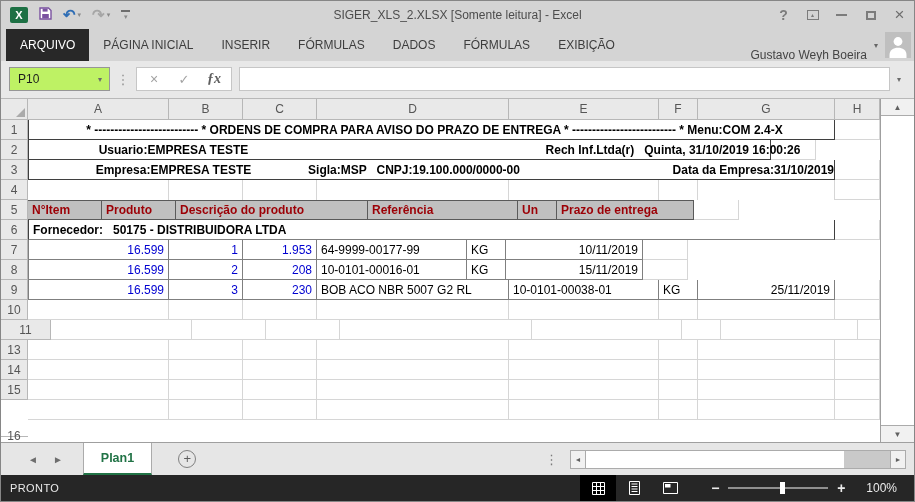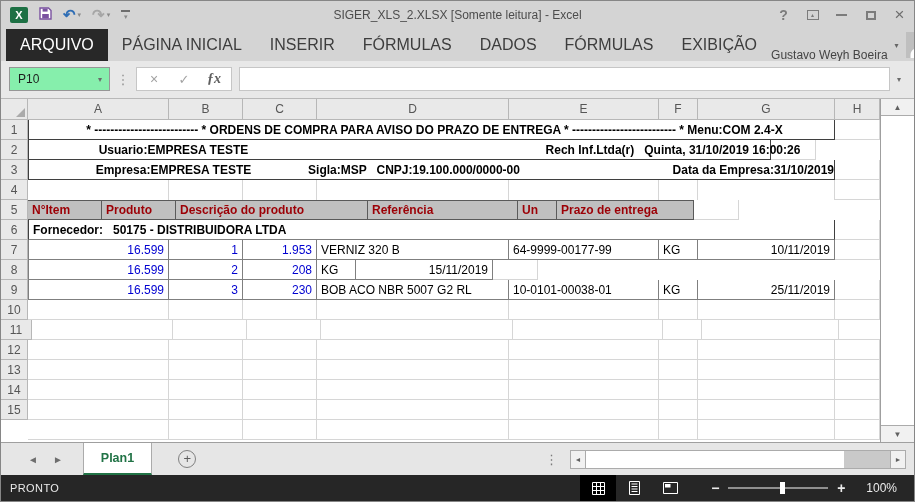--- a/index.html
+++ b/index.html
@@ -23,30 +23,30 @@
   .win-btn { width:29px; height:27px; display:flex; align-items:center; justify-content:center; color:#7c7c7c; }
   .help-q { font-size:14px; font-weight:bold; }
   .ribopt-box { width:12px; height:10px; border:1px solid #7c7c7c; display:flex; align-items:flex-start; justify-content:center; font-size:6px; color:#7c7c7c; }
   .min-bar { width:11px; border-bottom:2px solid #7c7c7c; }
   .restore-box { width:10px; height:9px; border:2px solid #7c7c7c; }
   .close-x { font-size:17px; color:#6e6e6e; line-height:16px; }
 
   
   .ribbonrow { height:32px; background:#d4d4d4; display:flex; align-items:stretch; flex:0 0 auto; }
   .rtabs { display:flex; align-items:stretch; padding-left:5px; }
-  .rtab { display:flex; align-items:center; padding:0 14px; font-size:16px; color:#3d3d3d; white-space:nowrap; }
+  .rtab { display:flex; align-items:center; padding:0 14px; font-size:12px; color:#3d3d3d; white-space:nowrap; }
   .rtab.active { background:#282828; color:#fff; }
   .user-area { margin-left:auto; display:flex; align-items:center; gap:7px; padding-right:3px; }
   .user-name { font-size:12px; color:#444; white-space:nowrap;margin-top:19px; }
   .user-chev { font-size:8px; color:#666; }
 
   
   .formularow { height:38px; background:#e8e8e8; border-bottom:1px solid #b8b8b8;
                 display:flex; align-items:center; padding:0 6px 1px 8px; flex:0 0 auto; }
-  .namebox { width:101px; height:24px; background:#86efac; border:1px solid #969696; display:flex; align-items:center; }
+  .namebox { width:101px; height:24px; background:#bef264; border:1px solid #969696; display:flex; align-items:center; }
   .nb-text { flex:1; padding-left:8px; font-size:12px; color:#1e1e1e; }
   .nb-drop { width:18px; height:100%; display:flex; align-items:center; justify-content:center; color:#6b6b6b; font-size:8px; }
   .fx-dots { width:26px; text-align:center; color:#8f8f8f; font-size:13px; }
   .fbtns { height:24px; background:#fff; border:1px solid #c6c6c6; display:flex; align-items:center; padding:0 2px; }
   .fbtn { width:30px; text-align:center; font-size:14px; color:#a2a2a2; }
   .fbtn.check { font-size:13px; }
   .fbtn.fx { color:#5f5f5f; font-style:italic; font-weight:bold; font-size:14px; font-family:"Liberation Serif", serif; }
   .formula-input { flex:1; height:24px; background:#fff; border:1px solid #c6c6c6; margin-left:7px; font-size:12px; padding:0 4px; color:#000; }
   .f-expand { width:18px; text-align:center; color:#6b6b6b; font-size:8px; }
 
@@ -236,31 +236,31 @@
         <div class="grid-row">
           <div class="hcell" style="width: 27px;">6</div>
           <div class="cell al bold" style="width: 807px; border-left: 1px solid rgb(63, 63, 63); border-right: 1px solid rgb(63, 63, 63); border-bottom: 1px solid rgb(127, 127, 127);">Fornecedor:   50175 - DISTRIBUIDORA LTDA</div>
           <div class="cell" style="width: 45px;"></div>
         </div>
         <div class="grid-row">
           <div class="hcell" style="width: 27px;">7</div>
           <div class="cell ar" style="width: 141px; border-right: 1px solid rgb(127, 127, 127); border-bottom: 1px solid rgb(127, 127, 127); border-left: 1px solid rgb(127, 127, 127); color: rgb(0, 0, 208);">16.599</div>
           <div class="cell ar" style="width: 74px; border-right: 1px solid rgb(127, 127, 127); border-bottom: 1px solid rgb(127, 127, 127); color: rgb(0, 0, 208);">1</div>
           <div class="cell ar" style="width: 74px; border-right: 1px solid rgb(127, 127, 127); border-bottom: 1px solid rgb(127, 127, 127); color: rgb(0, 0, 208);">1.953</div>
-          <div class="cell al" style="width: 192px; border-right: 1px solid rgb(127, 127, 127); border-bottom: 1px solid rgb(127, 127, 127);">VERNIZ 320 B</div>
           <div class="cell al" style="width: 150px; border-right: 1px solid rgb(127, 127, 127); border-bottom: 1px solid rgb(127, 127, 127);">64-9999-00177-99</div>
           <div class="cell al" style="width: 39px; border-right: 1px solid rgb(127, 127, 127); border-bottom: 1px solid rgb(127, 127, 127);">KG</div>
           <div class="cell ar" style="width: 137px; border-right: 1px solid rgb(127, 127, 127); border-bottom: 1px solid rgb(127, 127, 127);">10/11/2019</div>
           <div class="cell" style="width: 45px;"></div>
         </div>
         <div class="grid-row">
           <div class="hcell" style="width: 27px;">8</div>
           <div class="cell ar" style="width: 141px; border-right: 1px solid rgb(127, 127, 127); border-bottom: 1px solid rgb(127, 127, 127); border-left: 1px solid rgb(127, 127, 127); color: rgb(0, 0, 208);">16.599</div>
           <div class="cell ar" style="width: 74px; border-right: 1px solid rgb(127, 127, 127); border-bottom: 1px solid rgb(127, 127, 127); color: rgb(0, 0, 208);">2</div>
           <div class="cell ar" style="width: 74px; border-right: 1px solid rgb(127, 127, 127); border-bottom: 1px solid rgb(127, 127, 127); color: rgb(0, 0, 208);">208</div>
+          <div class="cell al" style="width: 150px; border-right: 1px solid rgb(127, 127, 127); border-bottom: 1px solid rgb(127, 127, 127);">10-0101-00016-01</div>
           <div class="cell al" style="width: 39px; border-right: 1px solid rgb(127, 127, 127); border-bottom: 1px solid rgb(127, 127, 127);">KG</div>
           <div class="cell ar" style="width: 137px; border-right: 1px solid rgb(127, 127, 127); border-bottom: 1px solid rgb(127, 127, 127);">15/11/2019</div>
           <div class="cell" style="width: 45px;"></div>
         </div>
         <div class="grid-row">
           <div class="hcell" style="width: 27px;">9</div>
           <div class="cell ar" style="width: 141px; border-right: 1px solid rgb(127, 127, 127); border-bottom: 1px solid rgb(127, 127, 127); border-left: 1px solid rgb(127, 127, 127); color: rgb(0, 0, 208);">16.599</div>
           <div class="cell ar" style="width: 74px; border-right: 1px solid rgb(127, 127, 127); border-bottom: 1px solid rgb(127, 127, 127); color: rgb(0, 0, 208);">3</div>
           <div class="cell ar" style="width: 74px; border-right: 1px solid rgb(127, 127, 127); border-bottom: 1px solid rgb(127, 127, 127); color: rgb(0, 0, 208);">230</div>
           <div class="cell al" style="width: 192px; border-right: 1px solid rgb(127, 127, 127); border-bottom: 1px solid rgb(127, 127, 127);">BOB ACO NBR 5007 G2 RL</div>
@@ -274,32 +274,21 @@
           <div class="cell" style="width: 141px;"></div>
           <div class="cell" style="width: 74px;"></div>
           <div class="cell" style="width: 74px;"></div>
           <div class="cell" style="width: 192px;"></div>
           <div class="cell" style="width: 150px;"></div>
           <div class="cell" style="width: 39px;"></div>
           <div class="cell" style="width: 137px;"></div>
           <div class="cell" style="width: 45px;"></div>
         </div>
         <div class="grid-row">
-          <div class="hcell" style="width: 31px;">11</div>
-          <div class="cell" style="width: 141px;"></div>
-          <div class="cell" style="width: 74px;"></div>
-          <div class="cell" style="width: 74px;"></div>
-          <div class="cell" style="width: 192px;"></div>
-          <div class="cell" style="width: 150px;"></div>
-          <div class="cell" style="width: 39px;"></div>
-          <div class="cell" style="width: 137px;"></div>
-          <div class="cell" style="width: 45px;"></div>
-        </div>
-        <div class="grid-row">
-          <div class="hcell" style="width: 27px;">12</div>
+          <div class="hcell" style="width: 50px;">11</div>
           <div class="cell" style="width: 141px;"></div>
           <div class="cell" style="width: 74px;"></div>
           <div class="cell" style="width: 74px;"></div>
           <div class="cell" style="width: 192px;"></div>
           <div class="cell" style="width: 150px;"></div>
           <div class="cell" style="width: 39px;"></div>
           <div class="cell" style="width: 137px;"></div>
           <div class="cell" style="width: 45px;"></div>
         </div>
         <div class="grid-row">

